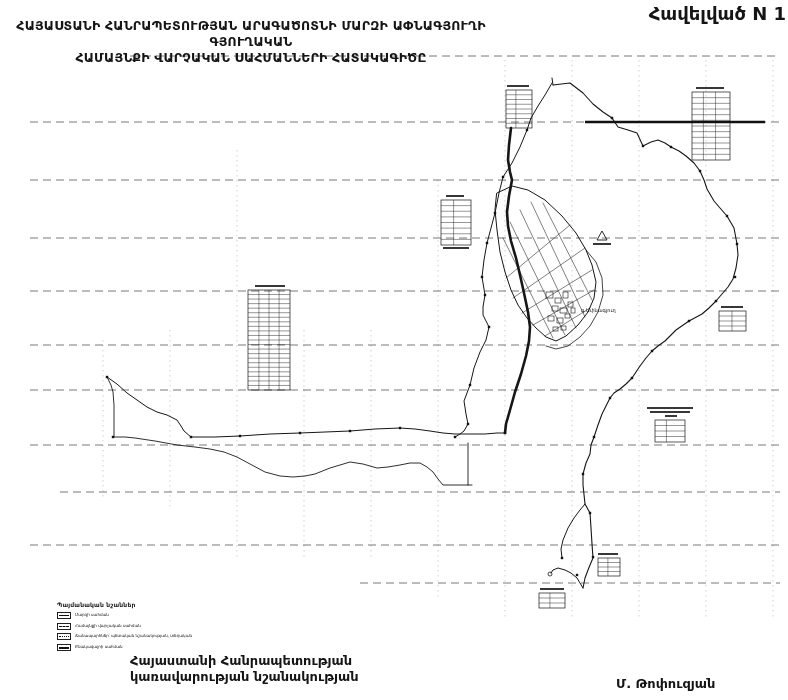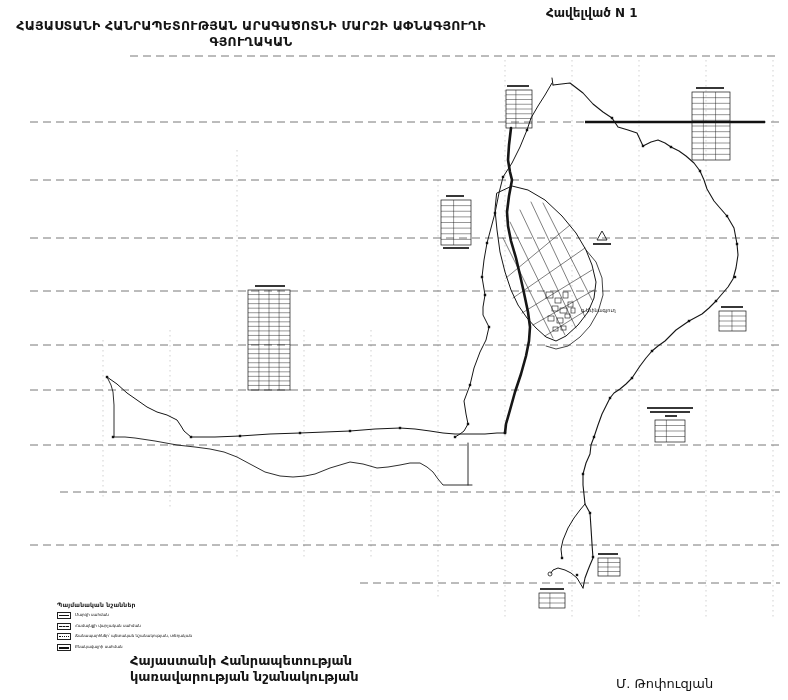--- a/index.html
+++ b/index.html
@@ -1,22 +1,22 @@
 <!DOCTYPE html>
 <html><head>
 <meta charset="utf-8">
 <style>
   html,body{margin:0;padding:0;}
   body{width:788px;height:700px;position:relative;background:#ffffff;overflow:hidden;
        font-family:"DejaVu Sans",sans-serif;color:#151515;}
   .abs{position:absolute;}
   .doc-title{left:10px;top:18px;width:482px;text-align:center;font-weight:bold;
              font-size:12.5px;line-height:16px;letter-spacing:0.2px;}
-  .appendix{left:546px;top:6px;width:240px;text-align:left;font-weight:bold;
-            font-size:12px;line-height:15px;}
+  .appendix{left:546px;top:6px;width:240px;text-align:right;font-weight:bold;
+            font-size:18px;line-height:15px;}
   #map-svg{position:absolute;left:0;top:0;}
   .gv{stroke:#777;stroke-width:0.6;stroke-dasharray:1.5 3.5;opacity:0.55;}
   .gh{stroke:#2e2e2e;stroke-width:0.8;stroke-dasharray:8 5;opacity:0.8;}
   .gb{stroke:#111;stroke-width:2.4;}
   .mp{stroke:#161616;fill:none;stroke-linejoin:round;stroke-linecap:round;}
   .mk{fill:#111;}
   .tbl{stroke:#161616;fill:none;}
   .bar{fill:#141414;opacity:0.85;}
   .pc{stroke:#111;fill:none;stroke-width:0.6;}
   .vl{font-size:5px;fill:#111;font-family:"DejaVu Sans",sans-serif;}
@@ -24,21 +24,21 @@
   .legend-title{font-size:6px;font-weight:bold;margin-bottom:4px;letter-spacing:0.2px;}
   .legend-item{display:flex;align-items:center;margin-bottom:3.5px;}
   .legend-swatch{width:12px;height:5px;border:0.5px solid #222;margin-right:4px;
                  position:relative;flex:0 0 auto;}
   .legend-swatch i{position:absolute;left:1px;right:1px;top:2px;display:block;border-top:1px solid #111;}
   .sw2 i{border-top-style:dashed;}
   .sw3 i{border-top-style:dotted;}
   .sw4 i{border-top:2px solid #111;}
   .legend-label{font-size:4px;line-height:4.5px;color:#111;}
   .footer-block{left:130px;top:653px;width:240px;font-weight:bold;font-size:13px;line-height:15.5px;}
-  .signer{left:616px;top:676px;font-weight:normal;font-size:13px;}
+  .signer{left:616px;top:676px;font-weight:bold;font-size:13px;}
 </style>
 </head>
 <body>
 
 <svg id="map-svg" width="788" height="700" viewBox="0 0 788 700">
     <line x1="103" y1="340" x2="103" y2="500" class="gv"></line>
     <line x1="170" y1="330" x2="170" y2="510" class="gv"></line>
     <line x1="237" y1="150" x2="237" y2="560" class="gv"></line>
     <line x1="304" y1="330" x2="304" y2="560" class="gv"></line>
     <line x1="371" y1="330" x2="371" y2="560" class="gv"></line>
@@ -222,20 +222,21 @@
       <line x1="549.92" y1="593" x2="549.92" y2="608" class="tbl" stroke-width="0.45"></line>
       <rect x="540" y="588" width="24" height="2" class="bar"></rect>
     </g>
     <polygon points="597,240 602,231 607,240" fill="none" stroke="#161616" stroke-width="0.9"></polygon>
     <rect x="593" y="243" width="18" height="2" class="bar"></rect>
     <text x="581" y="312" class="vl">գ.Ափնագյուղ</text>
   </svg>
 
 <div class="abs doc-title">
   <div>ՀԱՅԱՍՏԱՆԻ ՀԱՆՐԱՊԵՏՈՒԹՅԱՆ ԱՐԱԳԱԾՈՏՆԻ ՄԱՐԶԻ ԱՓՆԱԳՅՈՒՂԻ ԳՅՈՒՂԱԿԱՆ</div>
+  <div>ՀԱՄԱՅՆՔԻ ՎԱՐՉԱԿԱՆ ՍԱՀՄԱՆՆԵՐԻ ՀԱՏԱԿԱԳԻԾԸ</div>
 </div>
 
 <div class="abs appendix">
   <div>Հավելված N 1</div>
 </div>
 
 <div class="abs legend">
   <div class="legend-title">Պայմանական նշաններ</div>
   <div class="legend-item">
     <span class="legend-swatch sw1">

